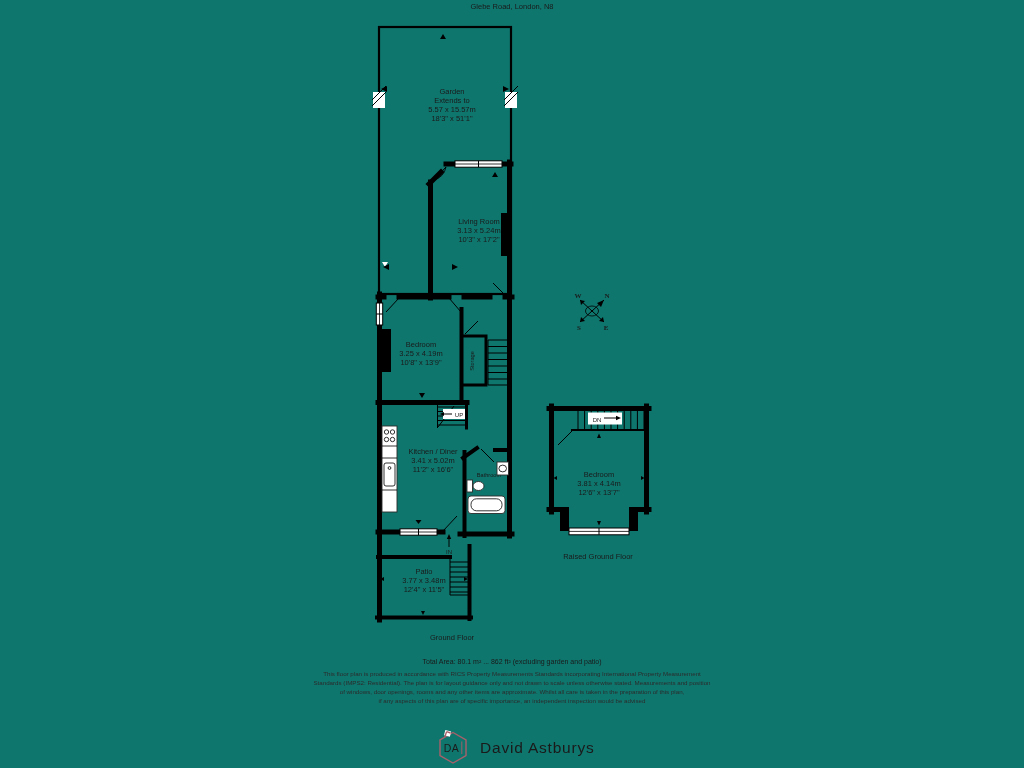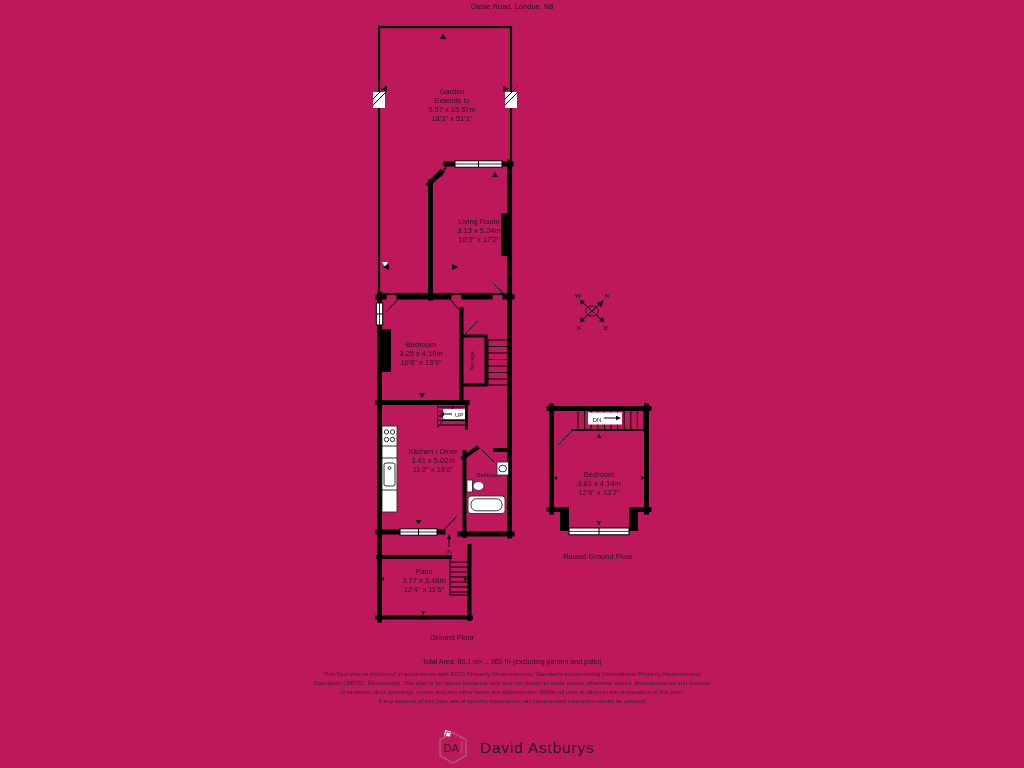--- a/index.html
+++ b/index.html
@@ -1,16 +1,16 @@
 <!DOCTYPE html>
 <html><head>
 <meta charset="utf-8">
 <style>
   html,body{margin:0;padding:0;background:#ffffff;}
-  .stage{position:relative;width:1024px;height:768px;background:#be185d;overflow:hidden;
+  .stage{position:relative;width:1024px;height:768px;background:#0f766e;overflow:hidden;
          font-family:"Liberation Sans",sans-serif;}
   svg{position:absolute;left:0;top:0;}
   
   .w5{stroke:#000;stroke-width:5;fill:none;stroke-linecap:square;}
   .w4{stroke:#000;stroke-width:4;fill:none;stroke-linecap:square;}
   .w3{stroke:#000;stroke-width:3;fill:none;stroke-linecap:square;}
   .w2{stroke:#000;stroke-width:2.2;fill:none;}
   .thin{stroke:#000;stroke-width:1;fill:none;}
   .hair{stroke:#000;stroke-width:0.8;fill:none;}
   .fixture{stroke:#2a2a2a;stroke-width:0.9;fill:#ffffff;}

